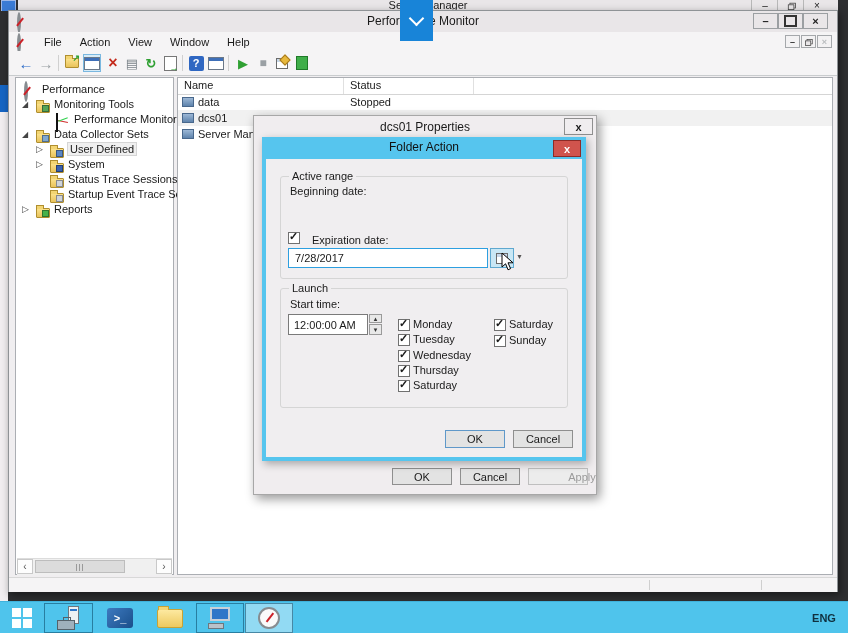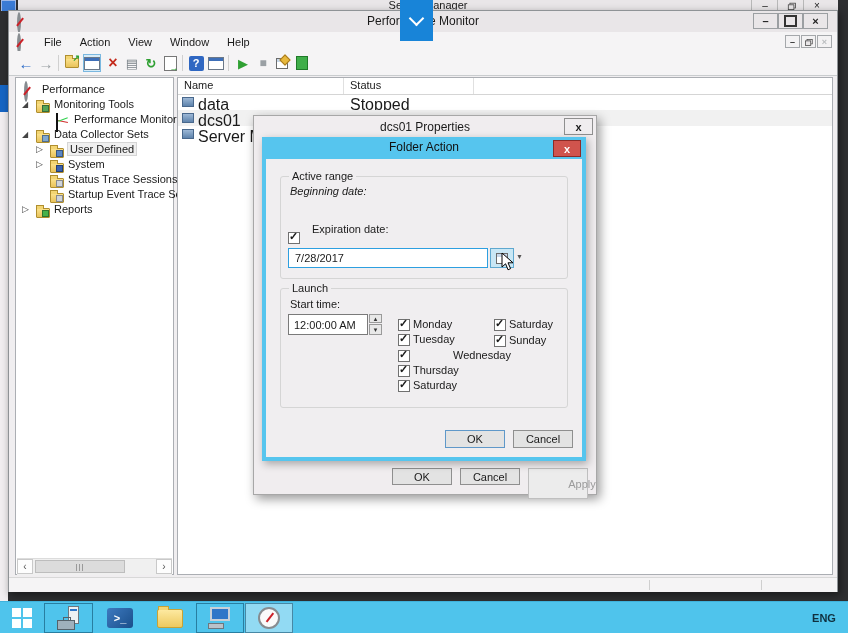--- a/index.html
+++ b/index.html
@@ -68,21 +68,21 @@
   .tree-panel{left:6px;top:66px;width:159px;height:498px;background:#fff;border:1px solid #abaeb3;box-sizing:border-box;}
   .tree-row{left:0;height:15px;width:100%;}
   .exp{font-size:8px;color:#444;}
   .tree-label{font-size:11px;color:#1a1a1a;white-space:nowrap;}
   .sel-label{background:#f0f0f0;border:1px solid #d5d5d5;padding:0 2px;}
   .list-panel{left:168px;top:66px;width:656px;height:498px;background:#fff;border:1px solid #abaeb3;box-sizing:border-box;}
   .lp-header{left:0;top:0;width:100%;height:16px;border-bottom:1px solid #d5d5d5;background:#fff;}
   .hcell{top:0;height:16px;border-right:1px solid #e0e0e0;box-sizing:border-box;font-size:11px;color:#1a1a1a;padding:1px 0 0 6px;}
   .lrow{left:0;width:100%;height:16px;}
   .rowhl{background:#f1f1f1;}
-  .cell-text{font-size:16px;color:#1a1a1a;white-space:nowrap;}
+  .cell-text{font-size:11px;color:#1a1a1a;white-space:nowrap;}
 
   
   .hscroll{left:1px;top:480px;width:155px;height:16px;background:#f0f0f0;border-top:1px solid #dcdcdc;}
   .sbtn{top:0;width:16px;height:15px;background:#fdfdfd;border:1px solid #c9c9c9;box-sizing:border-box;font-size:10px;color:#555;}
   .sthumb{left:18px;top:1px;width:90px;height:13px;background:#dcdcdc;border:1px solid #bdbdbd;box-sizing:border-box;font-size:8px;color:#777;letter-spacing:1px;}
 
   .statusbar{left:0;top:566px;width:828px;height:14px;background:#f5f4f5;border-top:1px solid #d8d8d8;}
   .st-sep{top:2px;width:1px;height:10px;background:#cfcfcf;}
 
   
@@ -340,38 +340,38 @@
     <span class="chev"></span>
   </div>
 
   <div class="abs props-dlg">
     <div class="abs props-title">dcs01 Properties</div>
     <div class="abs props-x ctr">
         <span>x</span>
       </div>
     <div class="abs btn ctr" style="left:138px;top:352px;width:60px;height:17px;">OK</div>
     <div class="abs btn ctr" style="left:206px;top:352px;width:60px;height:17px;">Cancel</div>
-    <div class="abs btn btn-disabled ctr" style="left:274px;top:352px;width:60px;height:31px;padding-left:48px;">Apply</div>
+    <div class="abs btn btn-disabled ctr" style="left:274px;top:352px;width:60px;height:17px;padding-left:48px;">Apply</div>
   </div>
 
   <div class="abs fa-dlg">
     <div class="abs fa-title">Folder Action</div>
     <div class="abs fa-x ctr">
         <span>x</span>
       </div>
     <div class="abs fa-body">
 
       <div class="abs group" style="left:14px;top:17px;width:288px;height:103px;">
         <span class="group-label">Active range</span>
       </div>
-      <span class="abs t11" style="left:24px;top:26px;font-style:italic;">Beginning date:</span>
+      <span class="abs t11" style="left:24px;top:26px;">Beginning date:</span>
       <div class="abs" style="left:22px;top:71px;">
         <span class="cb" style="display:inline-block;"><span class="mark">✓</span></span>
       </div>
-      <span class="abs cblabel" style="left:38px;top:64px;padding-left:8px;">Expiration date:</span>
+      <span class="abs cblabel" style="left:38px;top:75px;padding-left:8px;">Expiration date:</span>
       <div class="abs field field-focus" style="left:22px;top:89px;width:200px;height:20px;">
         <span class="abs" style="left:6px;top:3px;">7/28/2017</span>
       </div>
       <div class="abs calbtn ctr" style="left:224px;top:89px;width:24px;height:20px;">
         <span class="calicon">
             <i></i>
           </span>
       </div>
       <span class="abs" style="left:250px;top:94px;font-size:7px;color:#555;">▼</span>
 
@@ -387,21 +387,21 @@
         </div>
       <div class="abs spin ctr" style="left:103px;top:165px;height:11px;">
           <span>▾</span>
         </div>
 
       <div class="abs" style="left:132px;top:158px;"><span class="cb" style="display:inline-block;"><span class="mark">✓</span></span></div>
       <span class="abs cblabel" style="left:147px;top:159px;">Monday</span>
       <div class="abs" style="left:132px;top:173px;"><span class="cb" style="display:inline-block;"><span class="mark">✓</span></span></div>
       <span class="abs cblabel" style="left:147px;top:174px;">Tuesday</span>
       <div class="abs" style="left:132px;top:189px;"><span class="cb" style="display:inline-block;"><span class="mark">✓</span></span></div>
-      <span class="abs cblabel" style="left:147px;top:190px;margin-left:40px;">Wednesday</span>
+      <span class="abs cblabel" style="left:147px;top:190px;">Wednesday</span>
       <div class="abs" style="left:132px;top:204px;"><span class="cb" style="display:inline-block;"><span class="mark">✓</span></span></div>
       <span class="abs cblabel" style="left:147px;top:205px;">Thursday</span>
       <div class="abs" style="left:132px;top:219px;"><span class="cb" style="display:inline-block;"><span class="mark">✓</span></span></div>
       <span class="abs cblabel" style="left:147px;top:220px;">Saturday</span>
 
       <div class="abs" style="left:228px;top:158px;"><span class="cb" style="display:inline-block;"><span class="mark">✓</span></span></div>
       <span class="abs cblabel" style="left:243px;top:159px;">Saturday</span>
       <div class="abs" style="left:228px;top:174px;"><span class="cb" style="display:inline-block;"><span class="mark">✓</span></span></div>
       <span class="abs cblabel" style="left:243px;top:175px;">Sunday</span>
 

